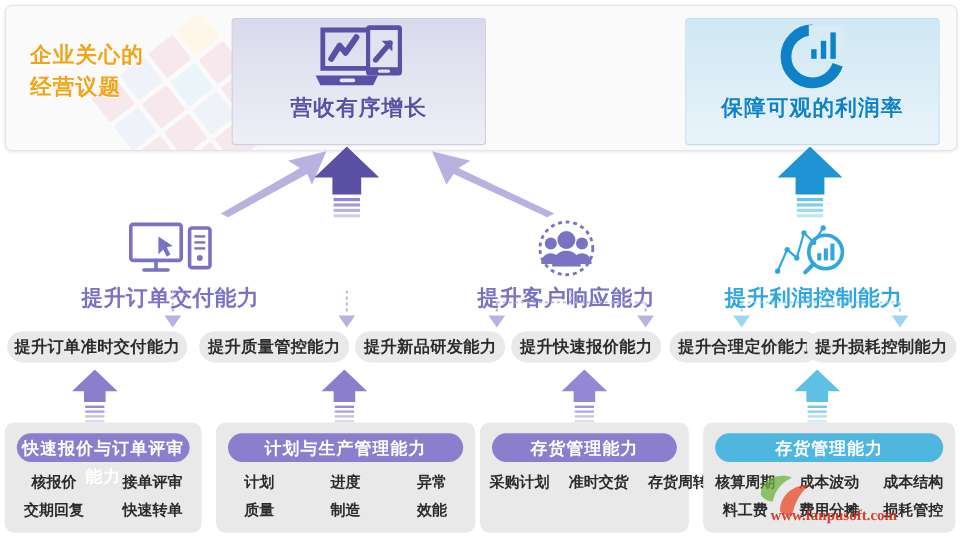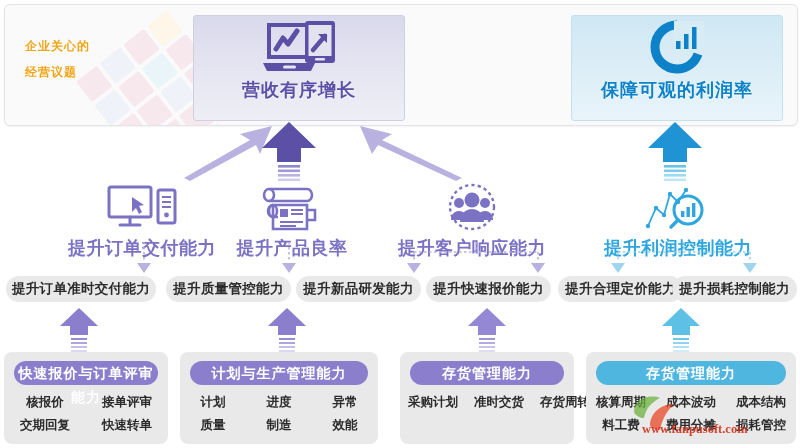--- a/index.html
+++ b/index.html
@@ -29,21 +29,21 @@
   .header-pattern i{
     position:absolute;display:block;width:26px;height:26px;
     background:#f6e4ec;border-radius:2px;
   }
   .header-pattern i.b{background:#eef0f8;}
   .header-pattern i.c{background:#fdf5e6;}
   .header-pattern i.d{background:#e7f4fa;}
 
   .brand-title{
     position:absolute;left:20px;top:28px;
-    color:#f0a518;font-weight:bold;font-size:12px;line-height:26px;
+    color:#f0a518;font-weight:bold;font-size:18px;line-height:26px;
     letter-spacing:1px;
     text-shadow:0 1px 0 #fff;
   }
   .brand-title span{display:block;}
 
   .goal-card{
     position:absolute;top:10px;
     border-radius:3px;
     text-align:center;
   }
@@ -231,42 +231,20 @@
           <rect x="56" y="17" width="9" height="2"></rect>
           <rect x="56" y="22" width="9" height="2"></rect>
           <circle cx="60.5" cy="31" r="2.4"></circle>
           <path d="M26 13 L26 28 L30 24 L33 30 L36 28 L33 22 L38 21 Z"></path>
         </g>
       </svg>
     </div>
     <div class="cap-label">提升订单交付能力</div>
   </div>
 
-  <div class="cap p" style="left:212px;top:176px;width:160px;">
-    <div class="cap-icon">
-      <svg width="64" height="50" viewBox="0 0 64 50">
-        <g fill="none" stroke="#7b72c4" stroke-width="2.6">
-          <path d="M9 7h38a5 6 0 0 1 0 12H9"></path>
-          <ellipse cx="9" cy="13" rx="5" ry="6"></ellipse>
-          <path d="M13 23h34v24H13z"></path>
-          <path d="M13 23a5 6 0 0 0 0 12h5"></path>
-          <ellipse cx="13" cy="29" rx="4" ry="5.5"></ellipse>
-          <path d="M47 28h8v10h-8"></path>
-        </g>
-        <g fill="#7b72c4">
-          <rect x="20" y="27" width="8" height="8"></rect>
-          <rect x="31" y="27" width="12" height="2"></rect>
-          <rect x="31" y="31" width="12" height="2"></rect>
-          <rect x="20" y="39" width="23" height="2"></rect>
-          <rect x="20" y="43" width="16" height="2"></rect>
-        </g>
-      </svg>
-    </div>
-    <div class="cap-label">提升产品良率</div>
-  </div>
 
   <div class="cap p" style="left:382px;top:176px;width:180px;">
     <div class="cap-icon">
       <svg width="70" height="50" viewBox="0 0 70 50">
         <circle cx="35" cy="25" r="22" fill="none" stroke="#7b72c4" stroke-width="2.4" stroke-dasharray="3.2 3.2"></circle>
         <g fill="#7b72c4">
           <circle cx="22" cy="21" r="5"></circle>
           <path d="M14 38c0-6 4-9 8-9s8 3 8 9z"></path>
           <circle cx="48" cy="21" r="5"></circle>
           <path d="M40 38c0-6 4-9 8-9s8 3 8 9z"></path>
@@ -370,21 +348,21 @@
   <div class="module pur" style="left:4px;width:164px;">
     <div class="mtitle">快速报价与订单评审能力</div>
     <div class="mgrid" style="grid-template-columns:1fr 1fr;">
       <span>核报价</span>
       <span>接单评审</span>
       <span>交期回复</span>
       <span>快速转单</span>
     </div>
   </div>
 
-  <div class="module pur" style="left:180px;width:198px;">
+  <div class="module pur" style="left:180px;width:198px;padding-left:18px;">
     <div class="mtitle">计划与生产管理能力</div>
     <div class="mgrid" style="grid-template-columns:1fr 1fr 1fr;">
       <span>计划</span>
       <span>进度</span>
       <span>异常</span>
       <span>质量</span>
       <span>制造</span>
       <span>效能</span>
     </div>
   </div>

